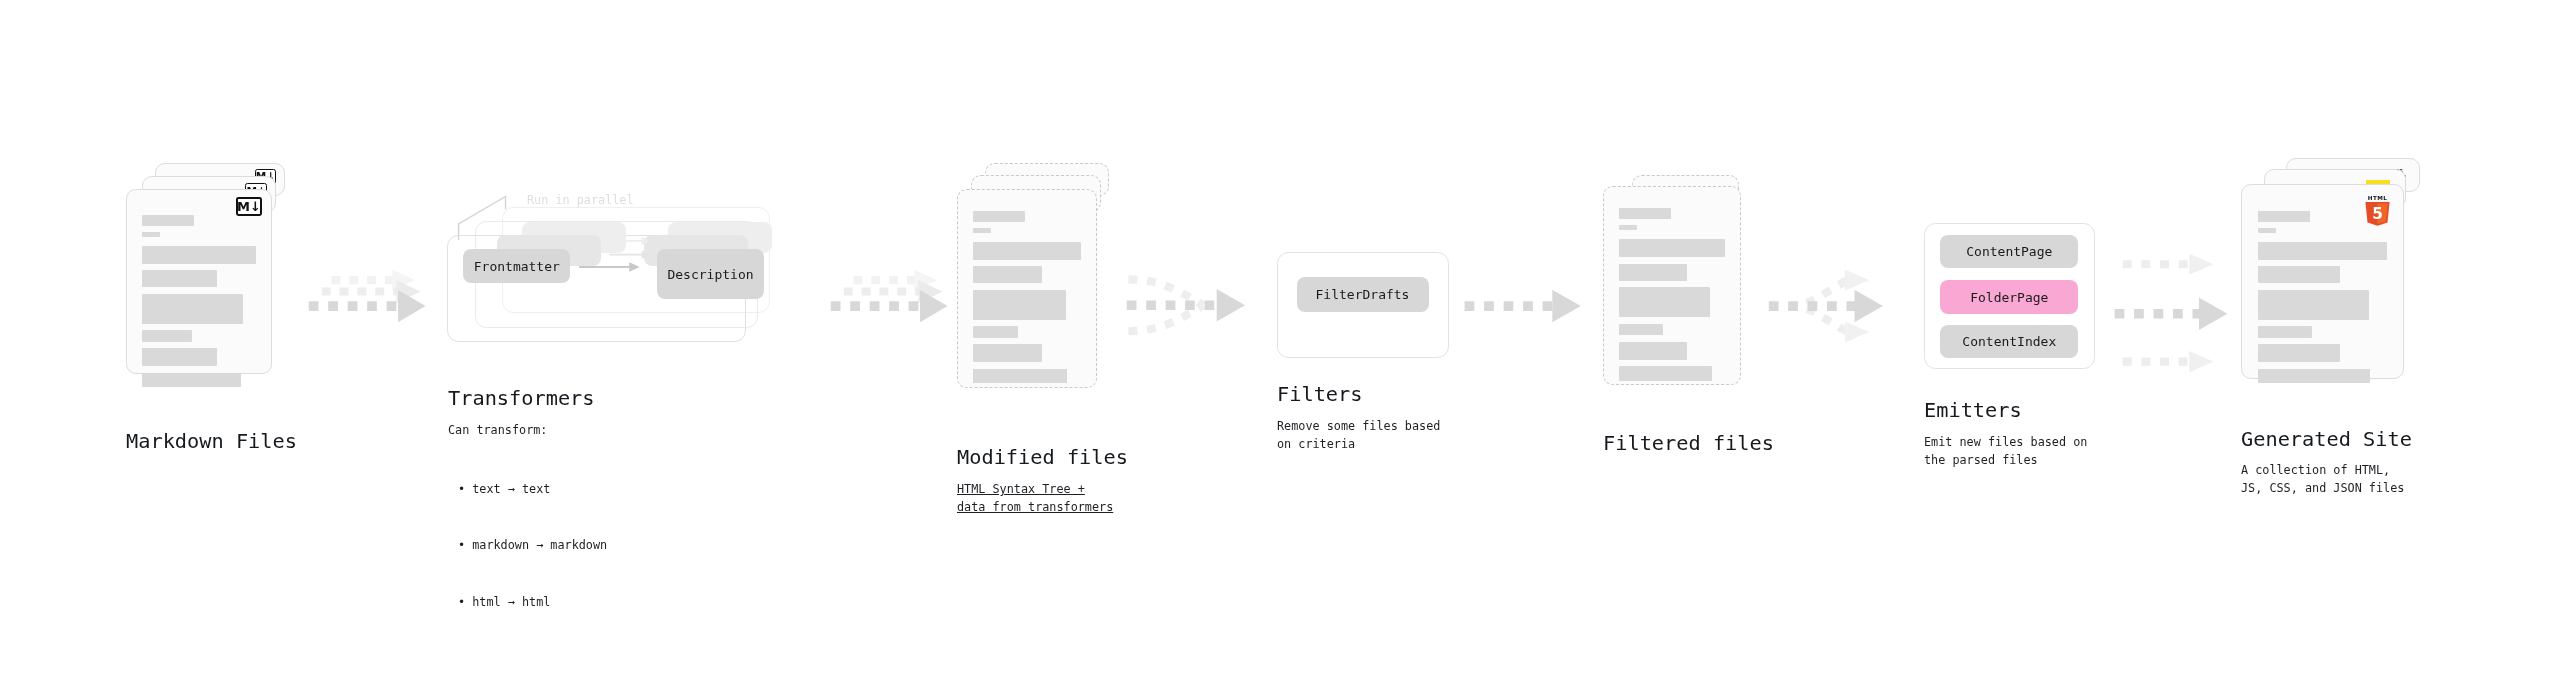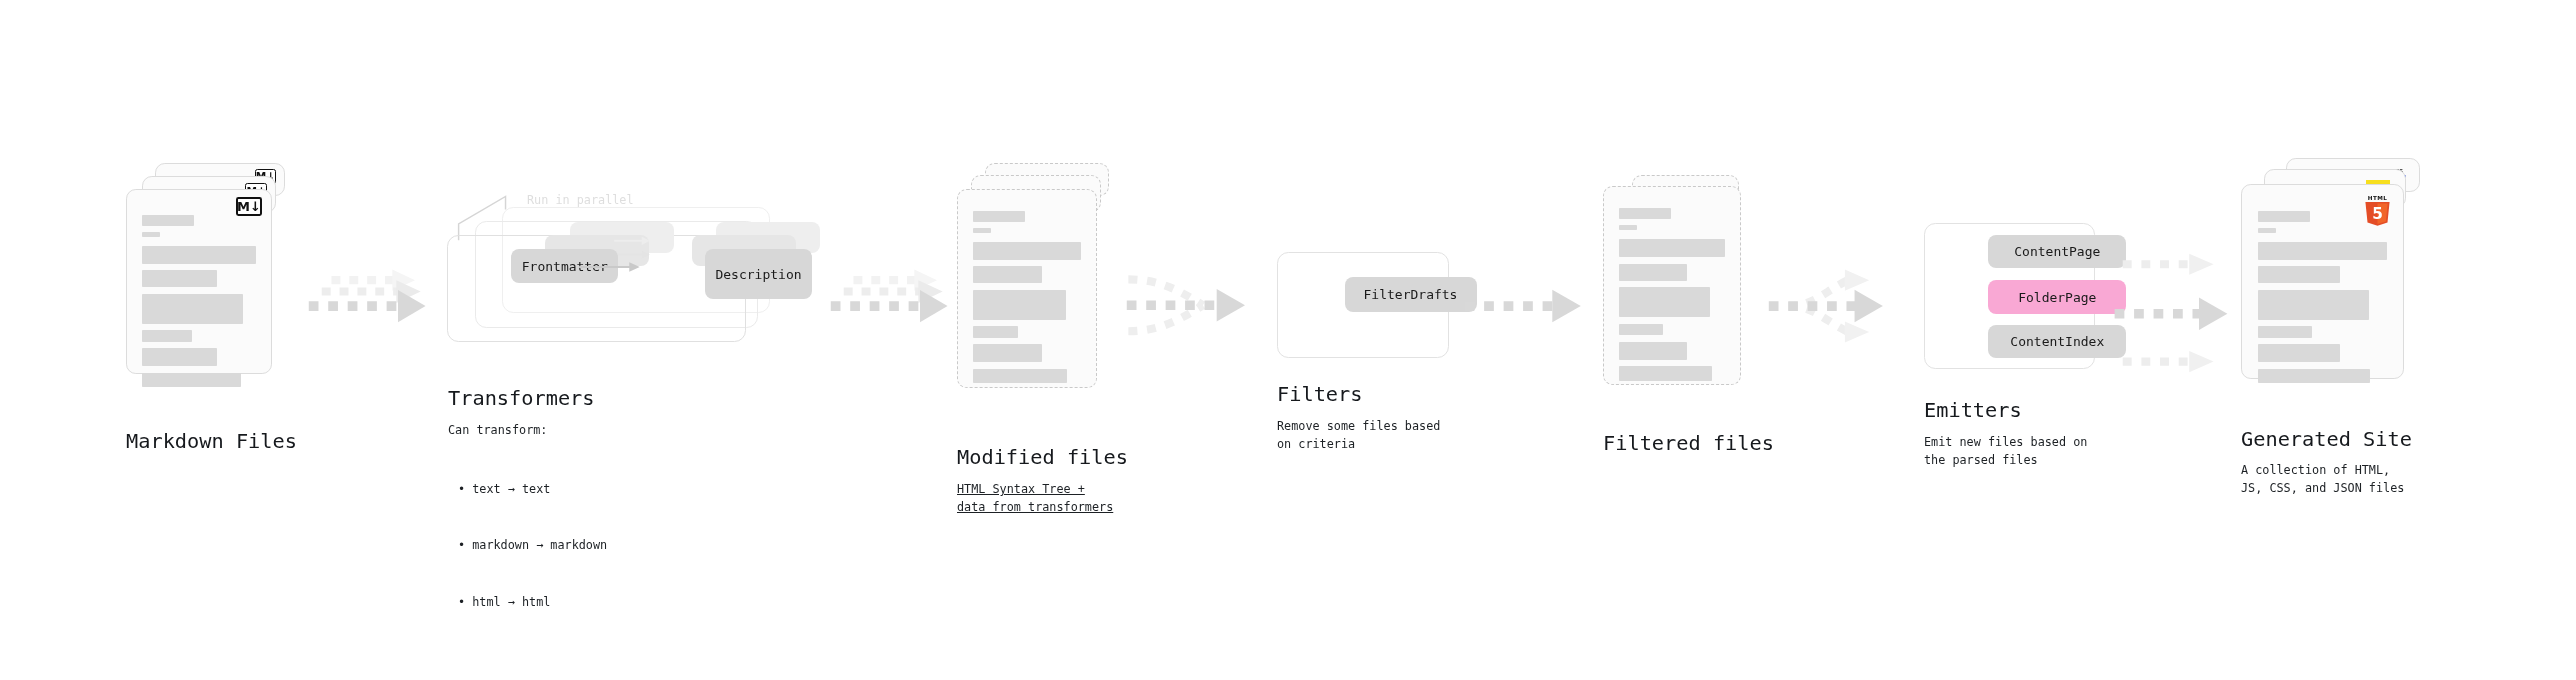--- a/index.html
+++ b/index.html
@@ -48,21 +48,20 @@
     border-radius: 11.4px;
     background: transparent;
   }
   .pill {
     position: absolute;
     border-radius: 8.1px;
     display: flex; align-items: center; justify-content: center;
     font-family: "DejaVu Sans Mono", "Liberation Mono", monospace;
     color: #1a1a1a;
     white-space: nowrap;
-    margin-left: 48px;
   }
 
   
   .title {
     position: absolute;
     font-family: "DejaVu Sans Mono", "Liberation Mono", monospace;
     font-size: 20.3px; color: #16191d; letter-spacing: 0px; white-space: nowrap;
   }
   .subtitle {
     position: absolute;

